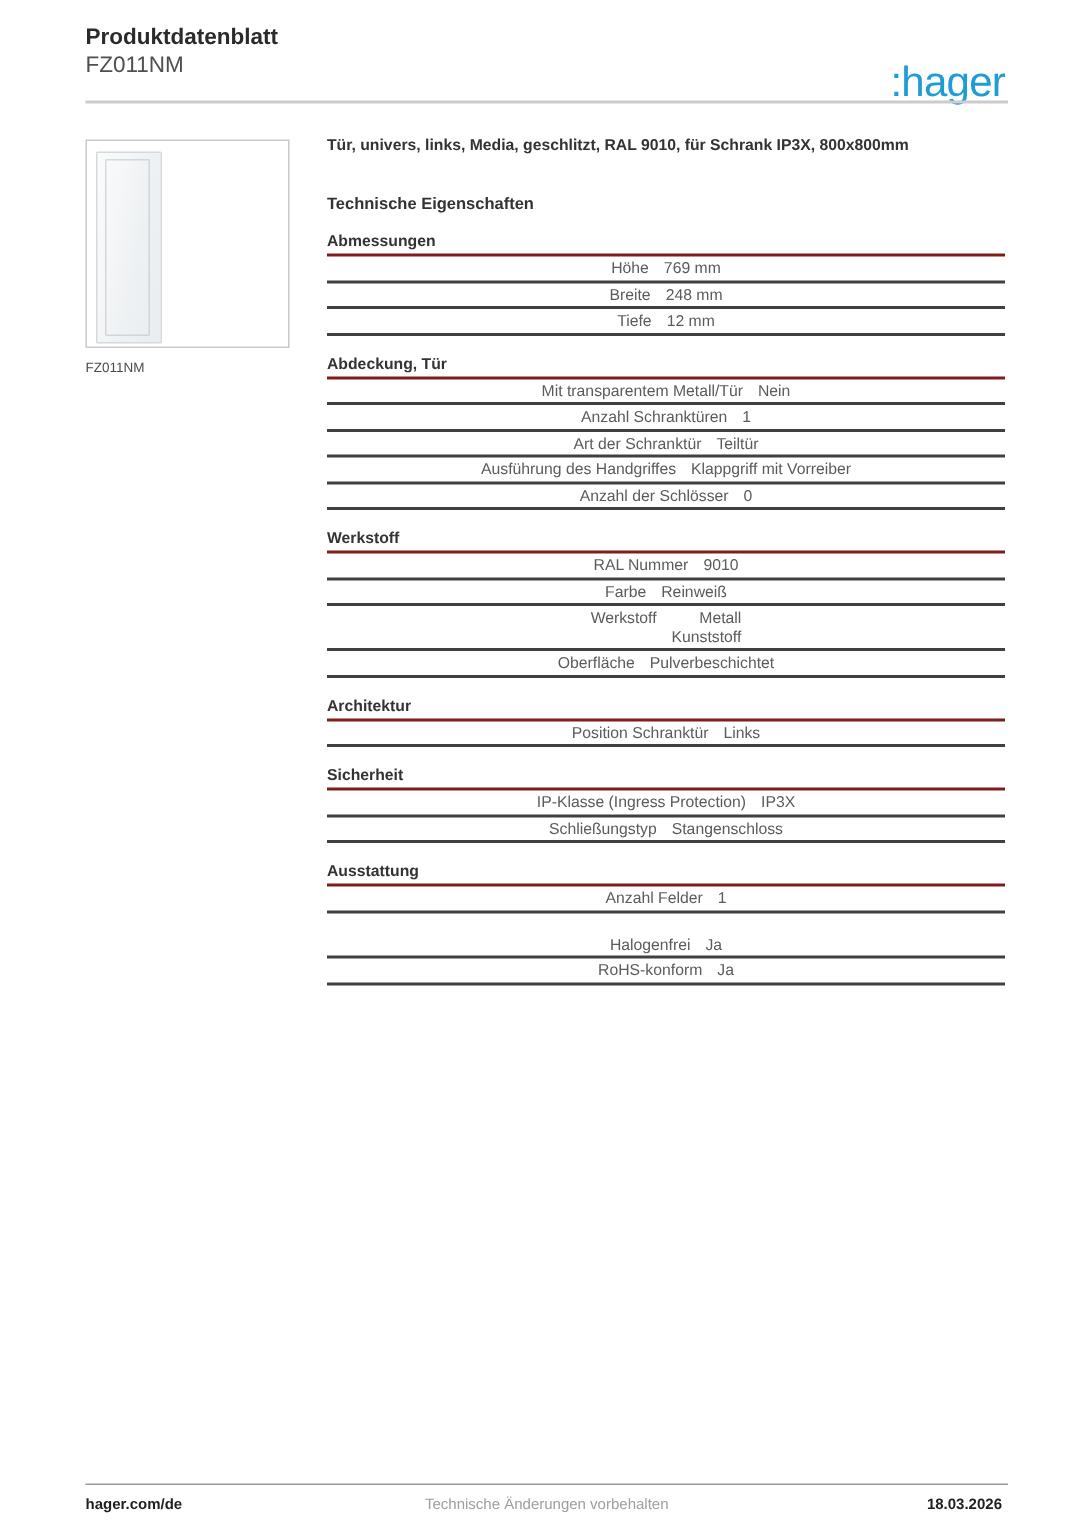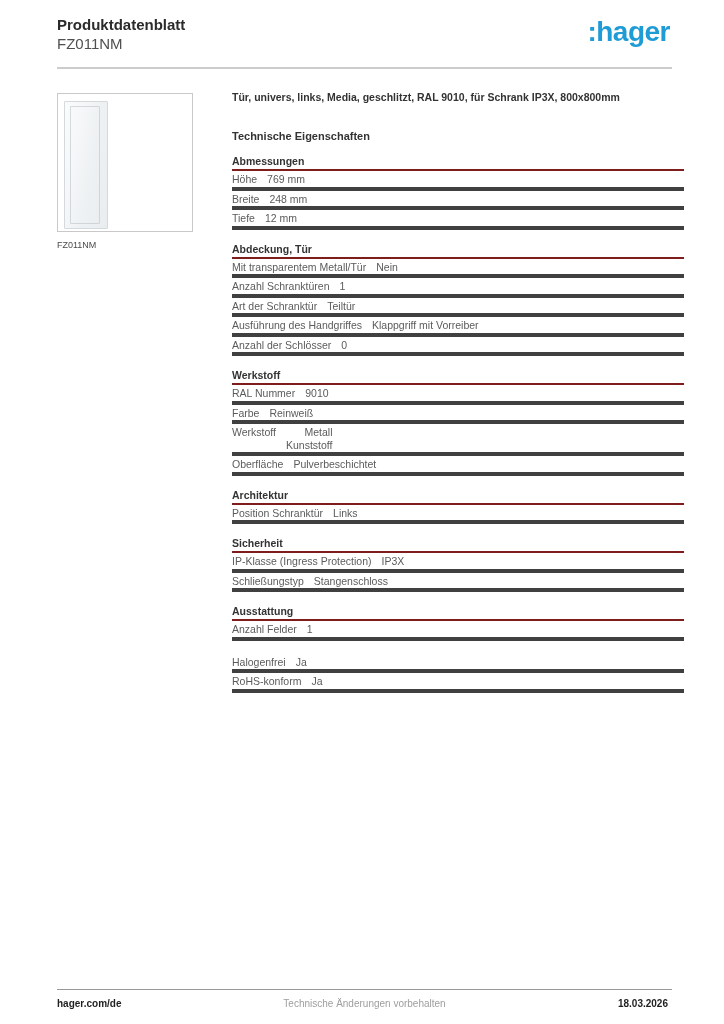--- a/index.html
+++ b/index.html
@@ -7,44 +7,44 @@
   body { font-family:"Liberation Sans", sans-serif; }
   .page {
     position:relative; width:724px; height:1024px; background:#ffffff;
     overflow:hidden;
   }
 
   
   .header { position:absolute; left:57px; top:15px; }
   .header-title { font-size:15px; font-weight:bold; color:#2b2b2b; line-height:19px; }
   .header-code  { font-size:15px; color:#4f4f4f; line-height:19px; }
-  .logo { position:absolute; top:16px; right:54px; font-size:28px; font-weight:bold;
+  .logo { position:absolute; top:39px; right:54px; font-size:28px; font-weight:normal;
           letter-spacing:-0.5px; }
   .header-rule { position:absolute; left:57px; right:52px; top:67px; height:2px; background:#cccccc; }
 
   
   .image-box { position:absolute; left:57px; top:93px; width:136px; height:139px;
                border:1px solid #c9c9c9; background:#ffffff; }
   .door { position:absolute; left:6px; top:7px; width:44px; height:128px;
           background:linear-gradient(100deg,#fbfcfc 0%,#eef1f3 60%,#e9edef 100%);
           border:1px solid #d4d9dc; border-radius:1px; }
   .door::after { content:""; position:absolute; left:5px; top:4px; right:7px; bottom:4px;
                  border:1px solid rgba(170,180,186,0.45); border-radius:1px; }
   .image-caption { position:absolute; left:57px; top:240px; font-size:9px; color:#4a4a4a; }
 
   
-  .content { position:absolute; left:218px; top:91px; width:452px;margin-left:14px; }
+  .content { position:absolute; left:218px; top:91px; width:452px; }
   .description { font-size:10.5px; font-weight:bold; color:#333333; line-height:13px; }
   .tech-title { margin-top:26px; font-size:11px; font-weight:bold; color:#333333; }
 
   .section { margin-top:13px; }
   .section-title { font-size:10.5px; font-weight:bold; color:#333333;
                    padding-bottom:2px; border-bottom:2px solid #7f1d1d; }
-  .row { display:flex; justify-content:flex-start; align-items:flex-start;
-         padding:2px 0 1px 0; border-bottom:4px solid #404040;
+  .row { display:flex; justify-content:center; align-items:flex-start;
+         padding:2px 0 1px 0; border-bottom:2px solid #404040;
          font-size:10.5px; color:#5b5b5b; line-height:12.5px; }
   .row .label { text-align:left; padding-right:10px; }
   .row .value { text-align:right; white-space:pre-line; }
 
   
   .footer-rule { position:absolute; left:57px; right:52px; top:989px; height:1px; background:#999999; }
   .footer-row { position:absolute; left:57px; right:52px; top:998px; height:14px; }
   .footer-left  { position:absolute; left:0; font-size:10px; font-weight:bold; color:#1f1f1f; }
   .footer-center{ position:absolute; left:0; right:0; text-align:center; font-size:10px; color:#9e9e9e; }
   .footer-right { position:absolute; right:4px; font-size:10px; font-weight:bold; color:#1f1f1f; }

